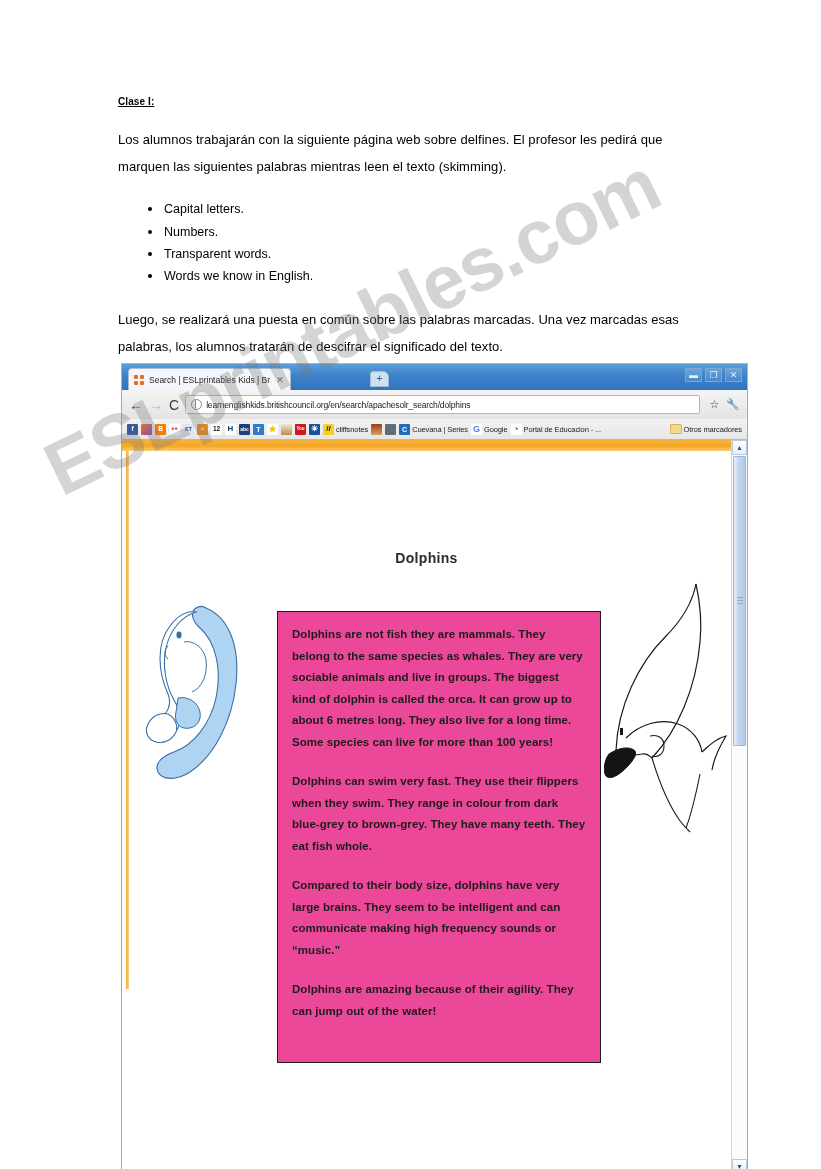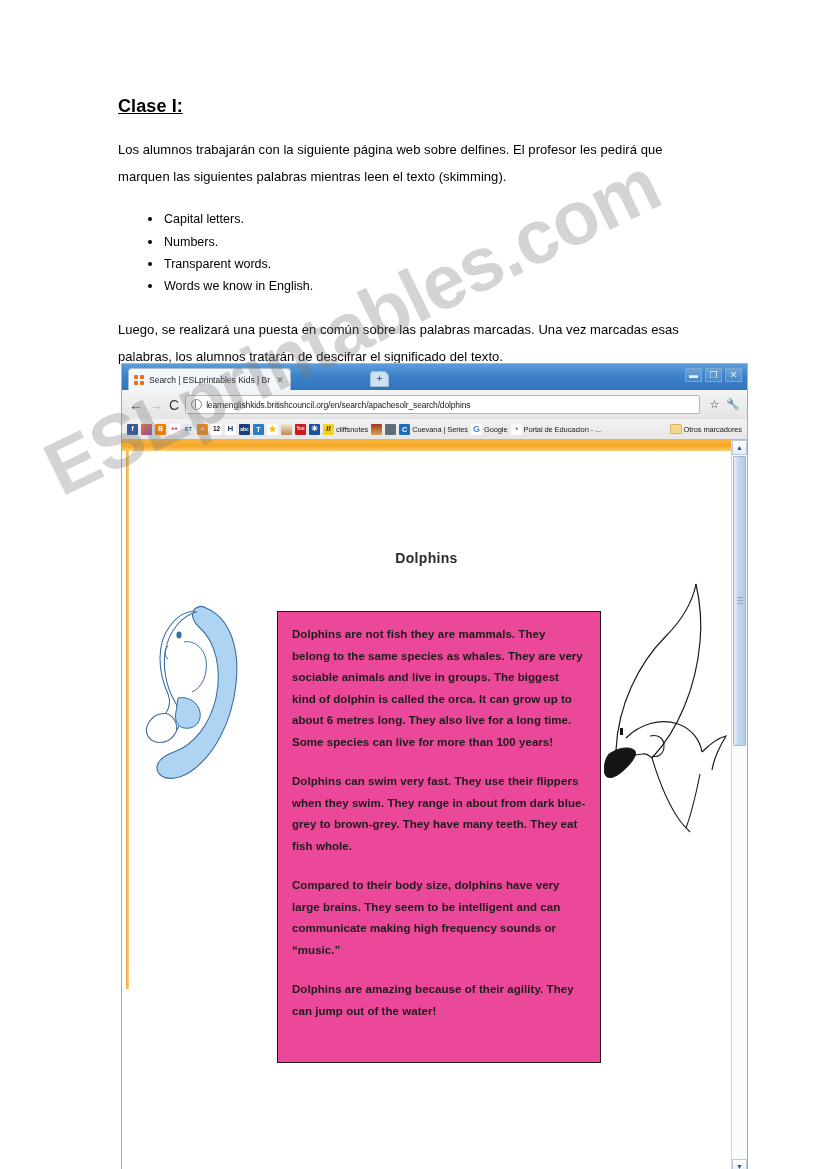--- a/index.html
+++ b/index.html
@@ -17,21 +17,21 @@
   }
 
   
   .doc {
     position: absolute;
     left: 118px;
     top: 96px;
     width: 600px;
   }
   .doc-title {
-    font-size: 18px;
+    font-size: 10px;
     font-weight: bold;
     text-decoration: underline;
     letter-spacing: 0.1px;
     margin: 0 0 20px 0;
   }
   .doc-para {
     font-size: 13px;
     line-height: 2.05;
     margin: 0 11px 18px 0;
     letter-spacing: 0.05px;
@@ -559,21 +559,21 @@
       <path d="M22 160 C36 146 56 140 74 146 C88 151 96 162 98 174" fill="none" stroke="#1a1a1a" stroke-width="1.2"></path>
       <path d="M98 174 C106 166 114 160 122 158 C116 168 110 180 108 192" fill="none" stroke="#1a1a1a" stroke-width="1.2"></path>
       <path d="M48 180 C54 200 62 222 74 240 C78 246 82 250 86 254" fill="none" stroke="#1a1a1a" stroke-width="1.1"></path>
       <path d="M96 196 C92 216 88 234 82 250" fill="none" stroke="#1a1a1a" stroke-width="1.1"></path>
       <path d="M46 158 C54 156 60 160 60 168 C60 176 54 180 48 178" fill="none" stroke="#1a1a1a" stroke-width="1.1"></path>
       <rect x="16" y="150" width="3" height="7" fill="#141414"></rect>
     </svg>
 
     <div class="textbox">
       <p>Dolphins are not fish they are mammals. They belong to the same species as whales. They are very sociable animals and live in groups. The biggest kind of dolphin is called the orca. It can grow up to about 6 metres long. They also live for a long time. Some species can live for more than 100 years!</p>
-      <p>Dolphins can swim very fast. They use their flippers when they swim. They range in about from dark blue-grey to brown-grey. They have many teeth. They eat fish whole.</p>
+      <p>Dolphins can swim very fast. They use their flippers when they swim. They range in colour from dark blue-grey to brown-grey. They have many teeth. They eat fish whole.</p>
       <p>Compared to their body size, dolphins have very large brains. They seem to be intelligent and can communicate making high frequency sounds or “music.”</p>
       <p>Dolphins are amazing because of their agility. They can jump out of the water!</p>
     </div>
 
     <div class="scrollbar">
       <div class="sb-arrow up">▲</div>
       <div class="sb-thumb">
         <span class="sb-grip">
             <i></i>
             <i></i>

